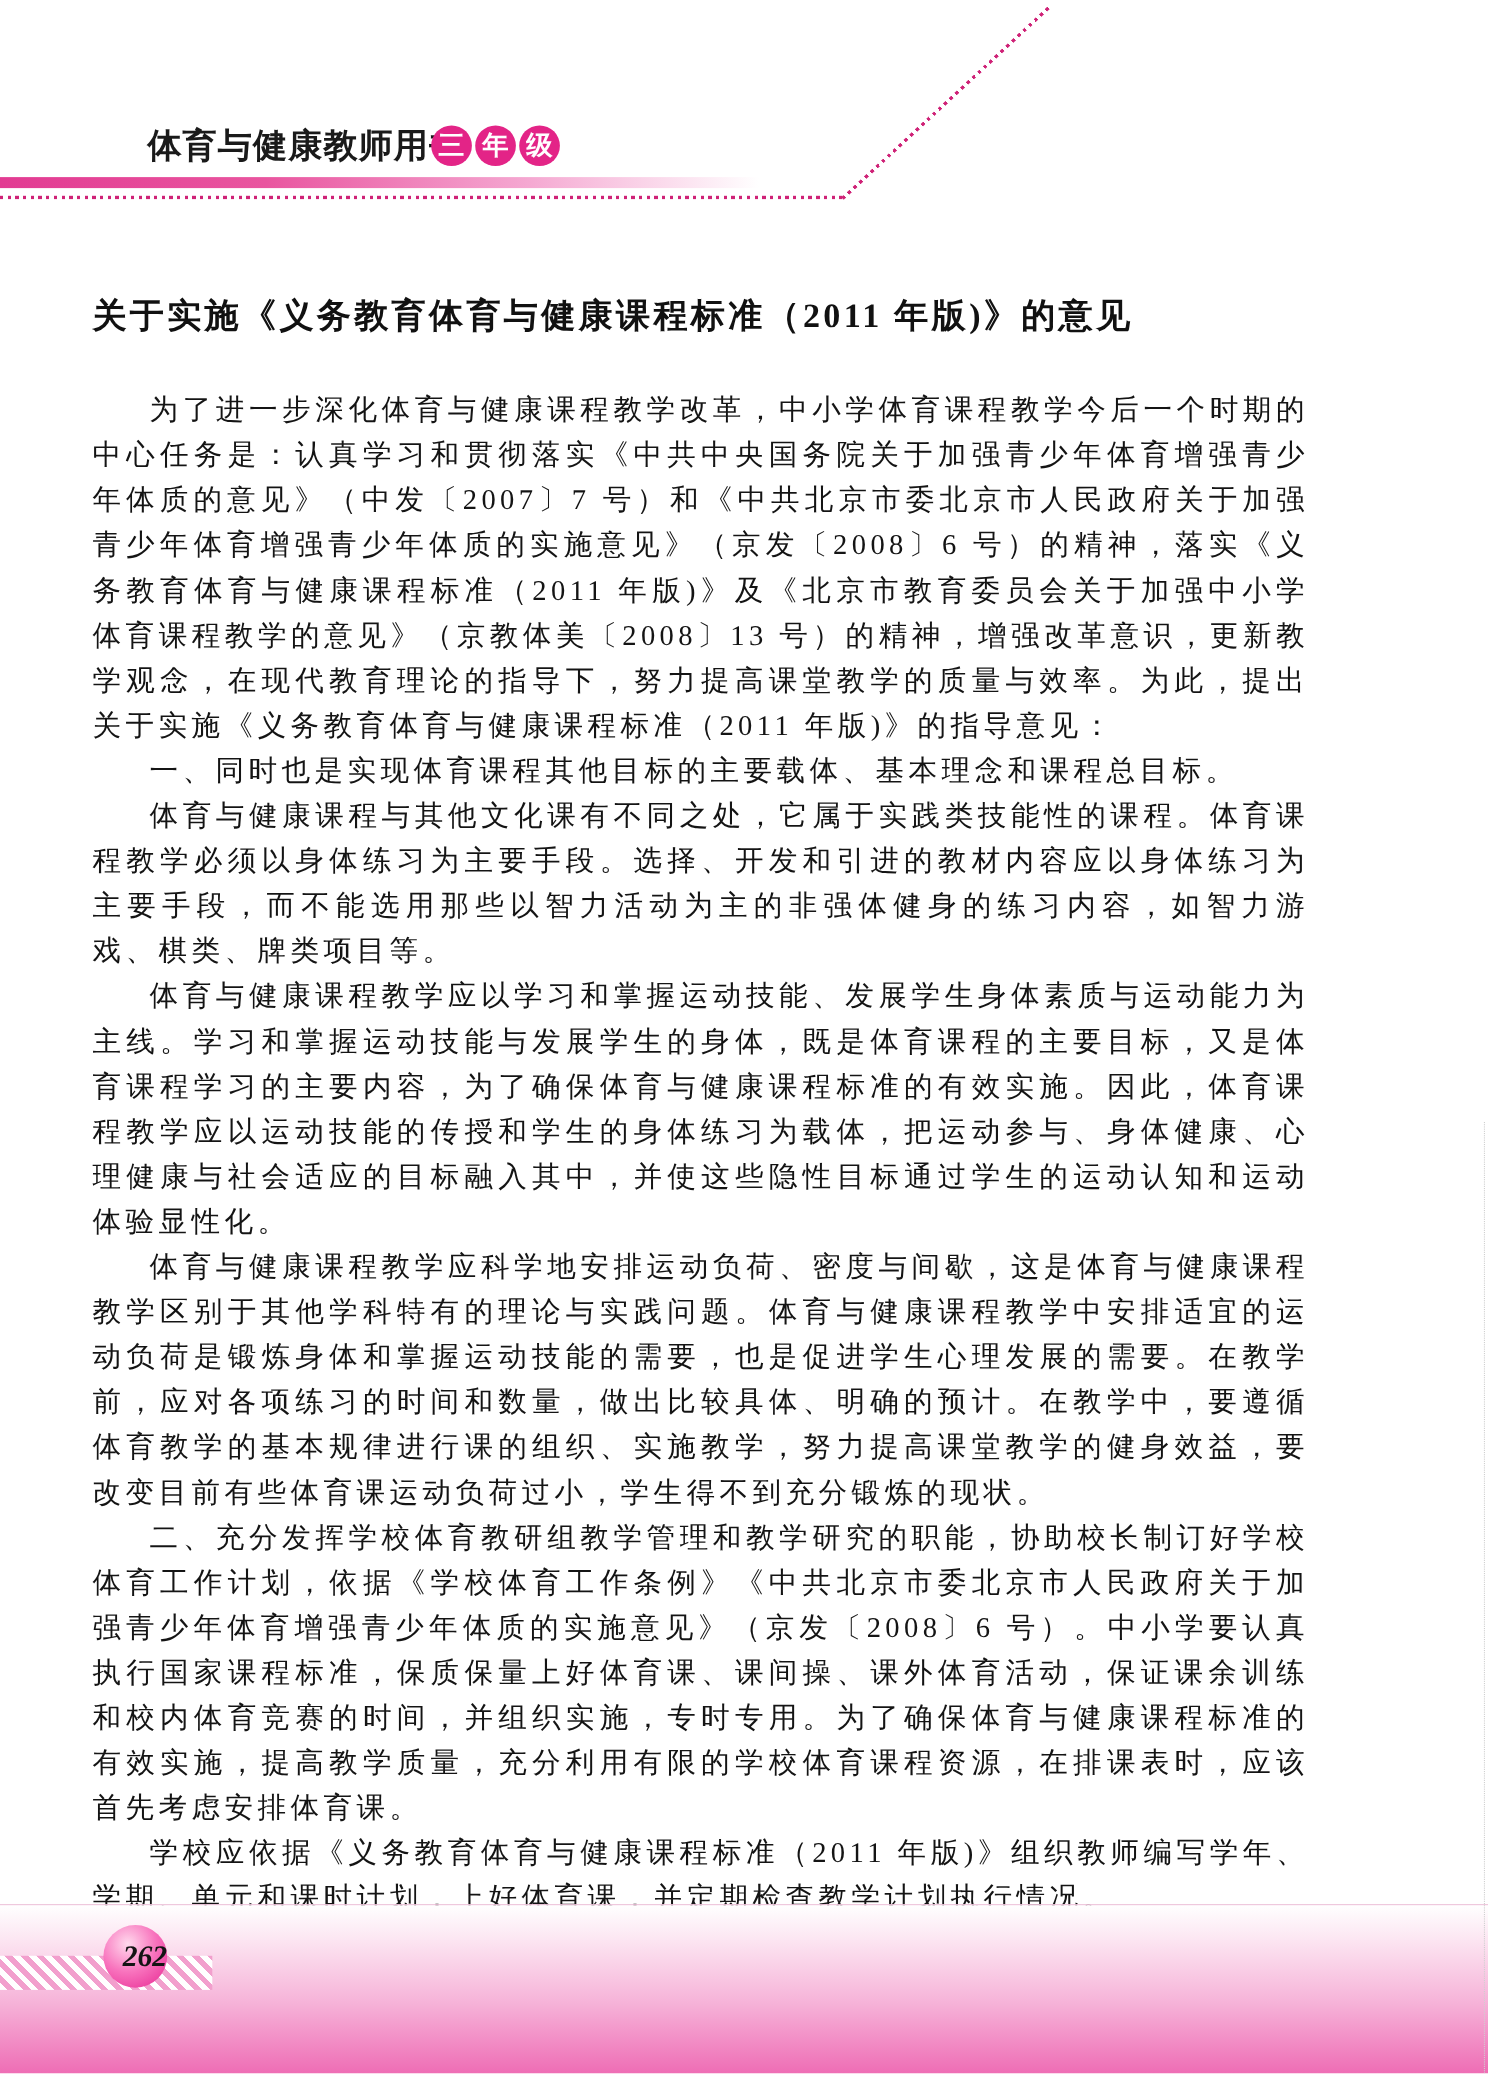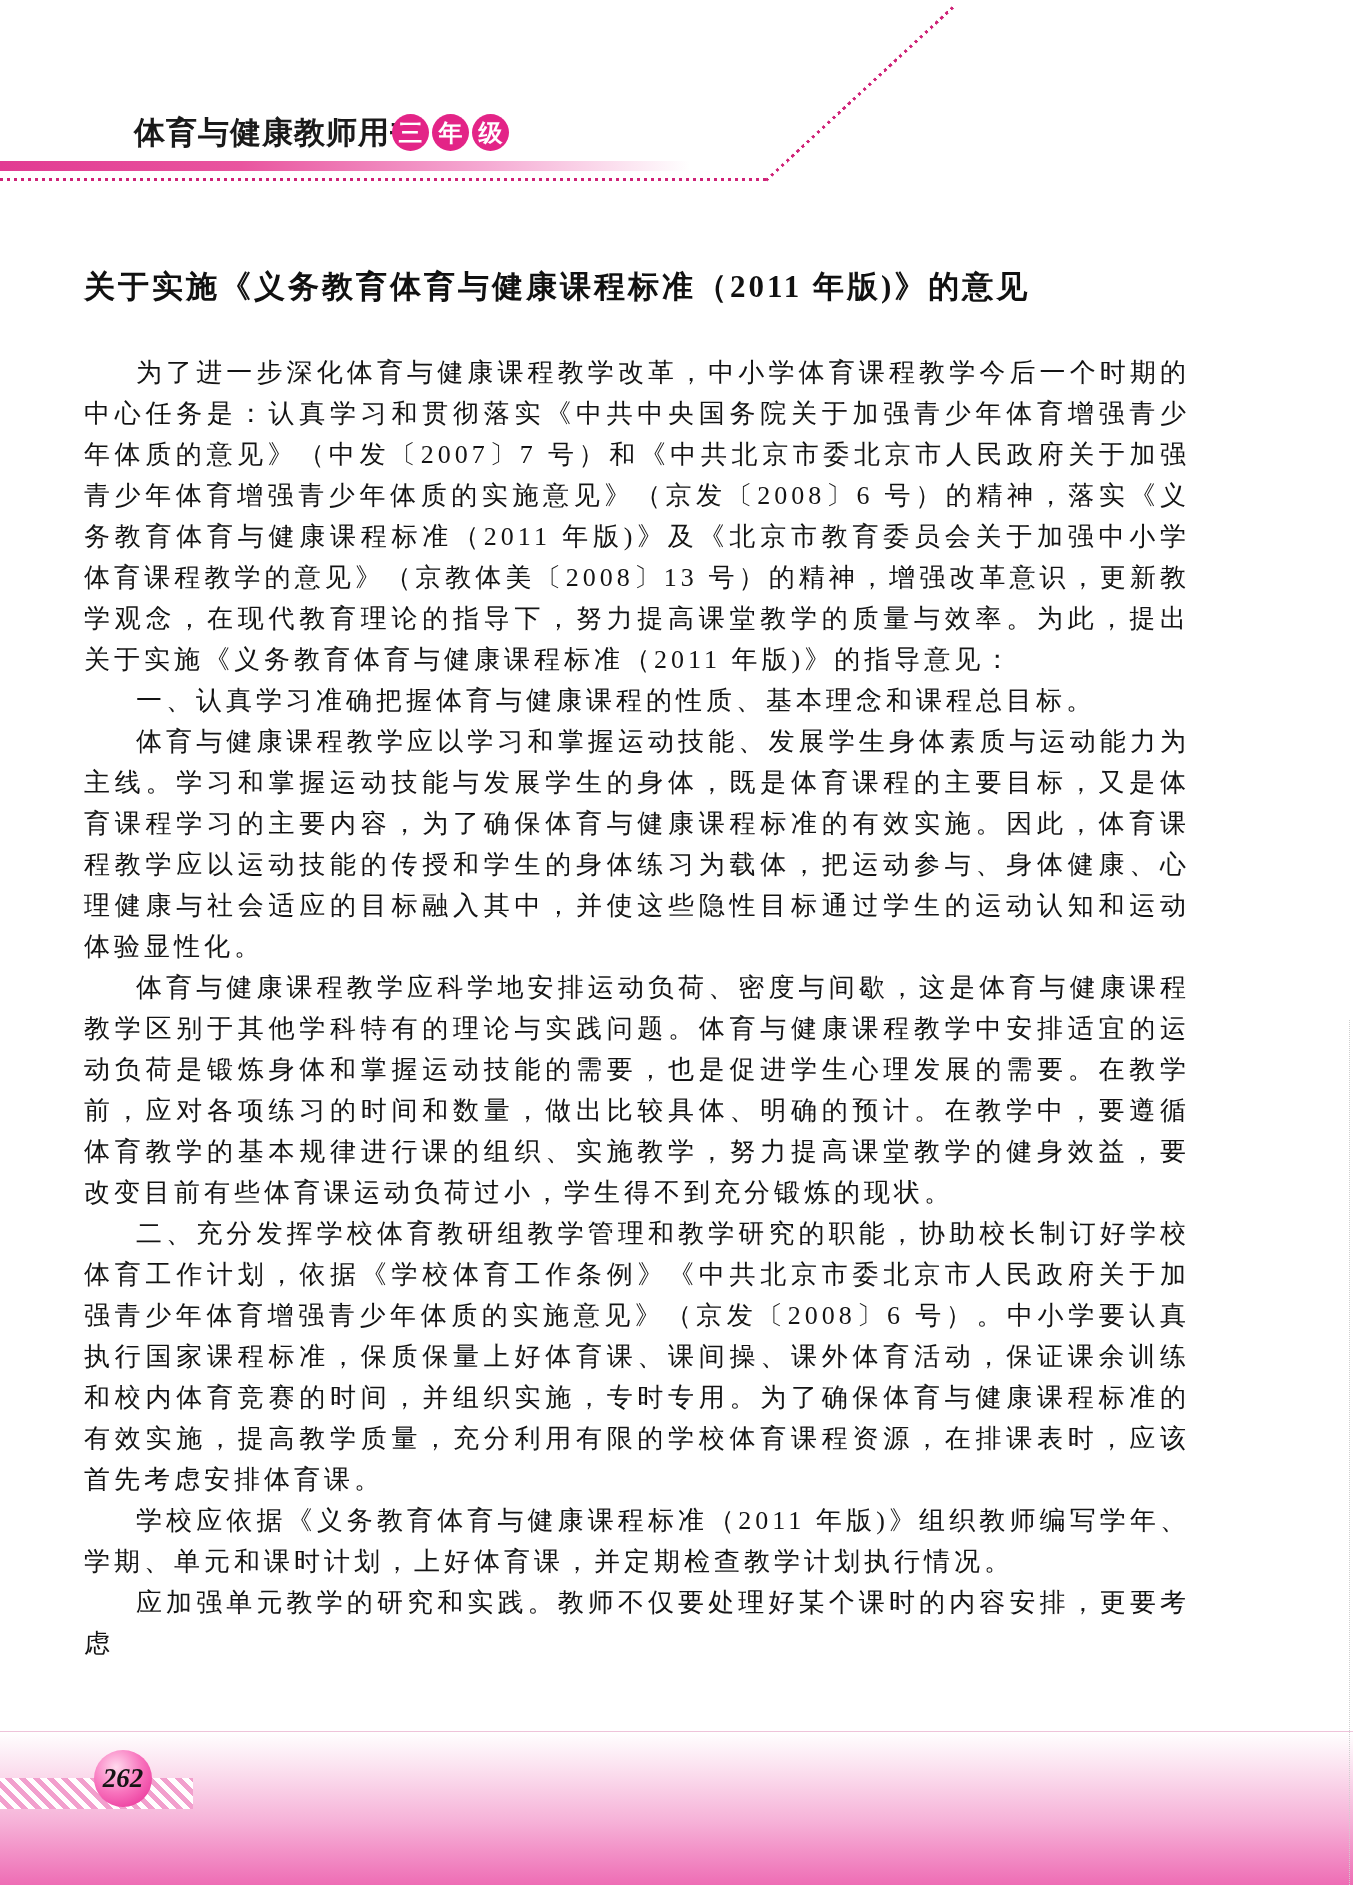--- a/index.html
+++ b/index.html
@@ -124,21 +124,21 @@
   .page-number-ball {
     position: absolute;
     left: 94px;
     top: 1750px;
     width: 58px;
     height: 57px;
     border-radius: 50%;
     background: radial-gradient(circle at 38% 30%, #ffd9ed 0%, #f873bd 48%, #e62490 100%);
     display: flex;
     align-items: center;
-    justify-content: center;
+    justify-content: flex-end;
   }
   .page-number {
     font-family: "Liberation Serif", serif;
     font-weight: bold;
     font-style: italic;
     font-size: 27px;
     color: #141414;
   }
 
   
@@ -165,21 +165,22 @@
   </div>
 
   <div class="header-rule-gradient"></div>
   <div class="dotted-rule"></div>
   <div class="diagonal-dotted-rule"></div>
 
   <div class="doc-title">关于实施《义务教育体育与健康课程标准（2011 年版)》的意见</div>
 
   <div class="doc-body">
     <p>为了进一步深化体育与健康课程教学改革，中小学体育课程教学今后一个时期的中心任务是：认真学习和贯彻落实《中共中央国务院关于加强青少年体育增强青少年体质的意见》（中发〔2007〕7 号）和《中共北京市委北京市人民政府关于加强青少年体育增强青少年体质的实施意见》（京发〔2008〕6 号）的精神，落实《义务教育体育与健康课程标准（2011 年版)》及《北京市教育委员会关于加强中小学体育课程教学的意见》（京教体美〔2008〕13 号）的精神，增强改革意识，更新教学观念，在现代教育理论的指导下，努力提高课堂教学的质量与效率。为此，提出关于实施《义务教育体育与健康课程标准（2011 年版)》的指导意见：</p>
-    <p>一、认真学习准确把握体育与健康课程的性质、基本理念和课程总目标。</p>
+    <p>一、同时也是实现体育课程其他目标的主要载体、基本理念和课程总目标。</p>
+    <p>体育与健康课程与其他文化课有不同之处，它属于实践类技能性的课程。体育课程教学必须以身体练习为主要手段。选择、开发和引进的教材内容应以身体练习为主要手段，而不能选用那些以智力活动为主的非强体健身的练习内容，如智力游戏、棋类、牌类项目等。</p>
     <p>体育与健康课程教学应以学习和掌握运动技能、发展学生身体素质与运动能力为主线。学习和掌握运动技能与发展学生的身体，既是体育课程的主要目标，又是体育课程学习的主要内容，为了确保体育与健康课程标准的有效实施。因此，体育课程教学应以运动技能的传授和学生的身体练习为载体，把运动参与、身体健康、心理健康与社会适应的目标融入其中，并使这些隐性目标通过学生的运动认知和运动体验显性化。</p>
     <p>体育与健康课程教学应科学地安排运动负荷、密度与间歇，这是体育与健康课程教学区别于其他学科特有的理论与实践问题。体育与健康课程教学中安排适宜的运动负荷是锻炼身体和掌握运动技能的需要，也是促进学生心理发展的需要。在教学前，应对各项练习的时间和数量，做出比较具体、明确的预计。在教学中，要遵循体育教学的基本规律进行课的组织、实施教学，努力提高课堂教学的健身效益，要改变目前有些体育课运动负荷过小，学生得不到充分锻炼的现状。</p>
     <p>二、充分发挥学校体育教研组教学管理和教学研究的职能，协助校长制订好学校体育工作计划，依据《学校体育工作条例》《中共北京市委北京市人民政府关于加强青少年体育增强青少年体质的实施意见》（京发〔2008〕6 号）。中小学要认真执行国家课程标准，保质保量上好体育课、课间操、课外体育活动，保证课余训练和校内体育竞赛的时间，并组织实施，专时专用。为了确保体育与健康课程标准的有效实施，提高教学质量，充分利用有限的学校体育课程资源，在排课表时，应该首先考虑安排体育课。</p>
     <p>学校应依据《义务教育体育与健康课程标准（2011 年版)》组织教师编写学年、学期、单元和课时计划，上好体育课，并定期检查教学计划执行情况。</p>
     <p>应加强单元教学的研究和实践。教师不仅要处理好某个课时的内容安排，更要考虑</p>
   </div>
 
   <div class="footer-band"></div>
   <div class="stripe-band"></div>
   <div class="page-number-ball">

